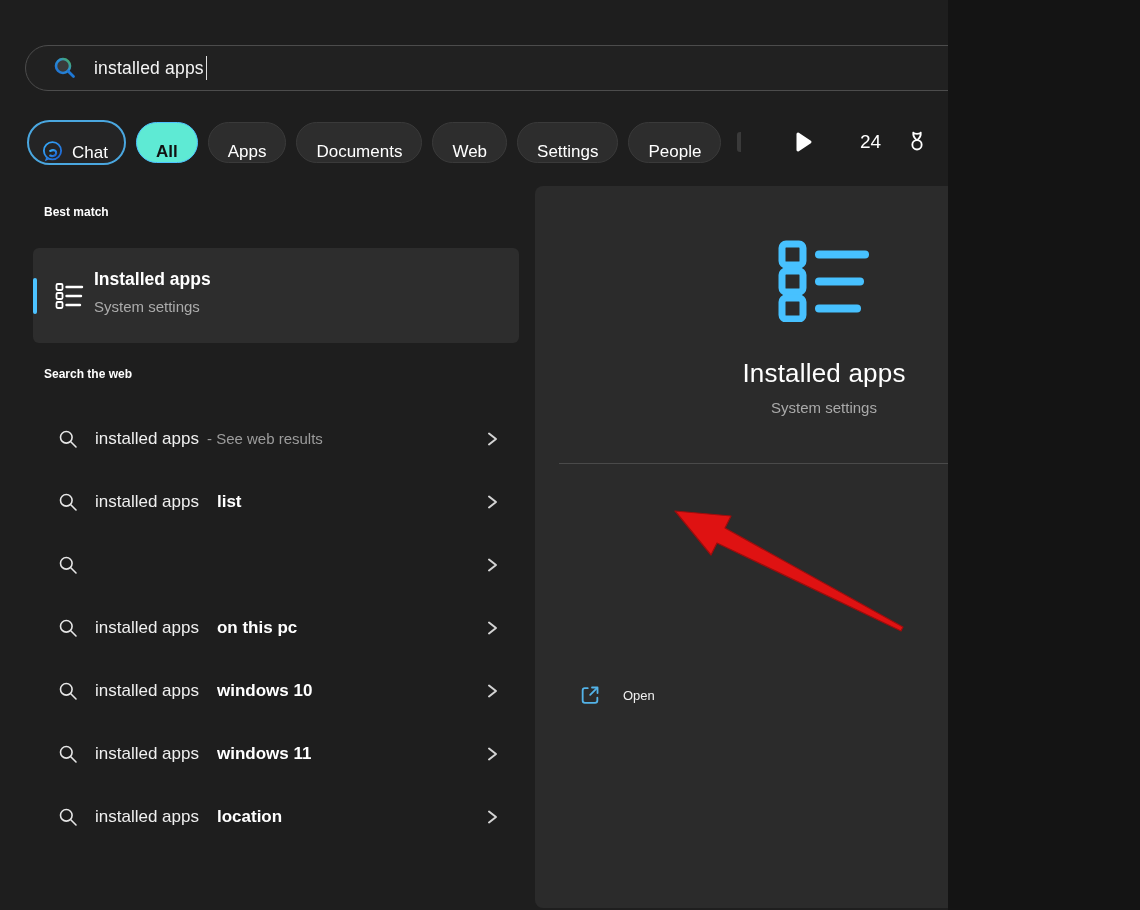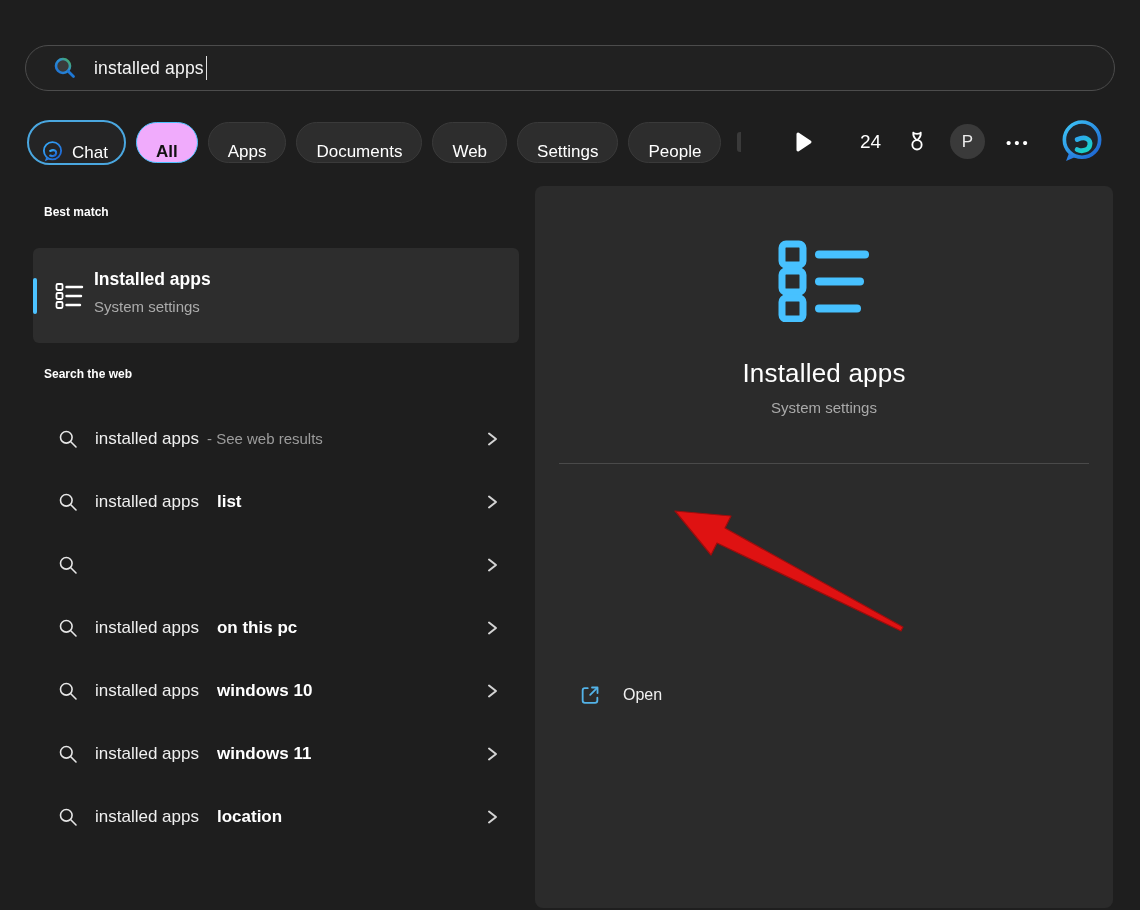--- a/index.html
+++ b/index.html
@@ -1,18 +1,18 @@
 <!DOCTYPE html>
 <html><head>
 <meta charset="utf-8">
 <style>
   * { margin:0; padding:0; box-sizing:border-box; }
   html,body { background:#141414; }
   .screen {
-    position:relative; width:1140px; height:910px; overflow:hidden;
+    position:relative; width:948px; height:910px; overflow:hidden;
     background:#1e1e1e;
     font-family:"Liberation Sans", sans-serif;
     color:#f2f2f2;
   }
   
   .searchbar {
     position:absolute; left:25px; top:45px; width:1090px; height:46px;
     border:1px solid #4c4c4c; border-radius:23px; background:#212121;
     display:flex; align-items:center; padding-left:26px;
   }
@@ -22,21 +22,21 @@
   .tabsrow { position:absolute; left:27px; top:119px; height:46px; display:flex; align-items:center; }
   .pill {
     height:41px; border-radius:21px; background:#2d2d2d; border:1px solid #3a3a3a;
     color:#fff; font-size:17px; display:flex; align-items:flex-end; padding:0 19px;
     margin-right:10px; cursor:default; white-space:nowrap;
   }
   .pill.chat {
     height:45px; border-radius:23px; border:2px solid #4aa7e0; background:#242425;
     padding:0 16px 0 12px; gap:8px;
   }
-  .pill.selected { background:#f0abfc; color:#111; border-color:#4cc2ff; font-weight:600; }
+  .pill.selected { background:#5eead4; color:#111; border-color:#4cc2ff; font-weight:600; }
   .pill-sliver { width:4px; height:20px; border-radius:3px 0 0 3px; background:#3a3a3a; margin-left:6px; }
   .overflow-arrow { position:absolute; left:795px; top:131px; width:18px; height:22px; }
   .rewards { position:absolute; left:860px; top:119px; height:46px; display:flex; align-items:center; gap:23px; }
   .rewards .pts { font-size:19px; color:#fff; }
   .avatar {
     position:absolute; left:950px; top:124px; width:35px; height:35px; border-radius:50%;
     background:#3a3a3a; color:#ececec; font-size:17px; display:flex; align-items:center; justify-content:center;
   }
   .more-dots { position:absolute; left:1006px; top:119px; height:46px; display:flex; align-items:center;
     color:#fff; font-size:15px; letter-spacing:3px; }
@@ -62,21 +62,21 @@
   
   .panel {
     position:absolute; left:535px; top:186px; width:578px; height:722px;
     background:#2b2b2b; border-radius:8px;
   }
   .panel .big-icon { position:absolute; left:50%; transform:translateX(-50%); top:54px; }
   .panel .ptitle { position:absolute; top:172px; width:100%; text-align:center; font-size:26px; color:#fff; letter-spacing:.2px; }
   .panel .psub { position:absolute; top:213px; width:100%; text-align:center; font-size:15px; color:#a9a9a9; }
   .panel .divider { position:absolute; top:277px; left:24px; right:24px; height:1px; background:#4a4a4a; }
   .open-row { position:absolute; top:486px; left:24px; right:24px; height:46px; display:flex; align-items:center; padding-left:20px; border-radius:4px; }
-  .open-row .olabel { margin-left:22px; font-size:16px; color:#f0f0f0; }
+  .open-row .olabel { margin-left:22px; font-size:13px; color:#f0f0f0; }
   
   .arrow-overlay { position:absolute; left:0; top:0; pointer-events:none; }
 </style>
 </head>
 <body>
 
 <div class="screen">
 
   <div class="searchbar">
     <span style="display:flex">

